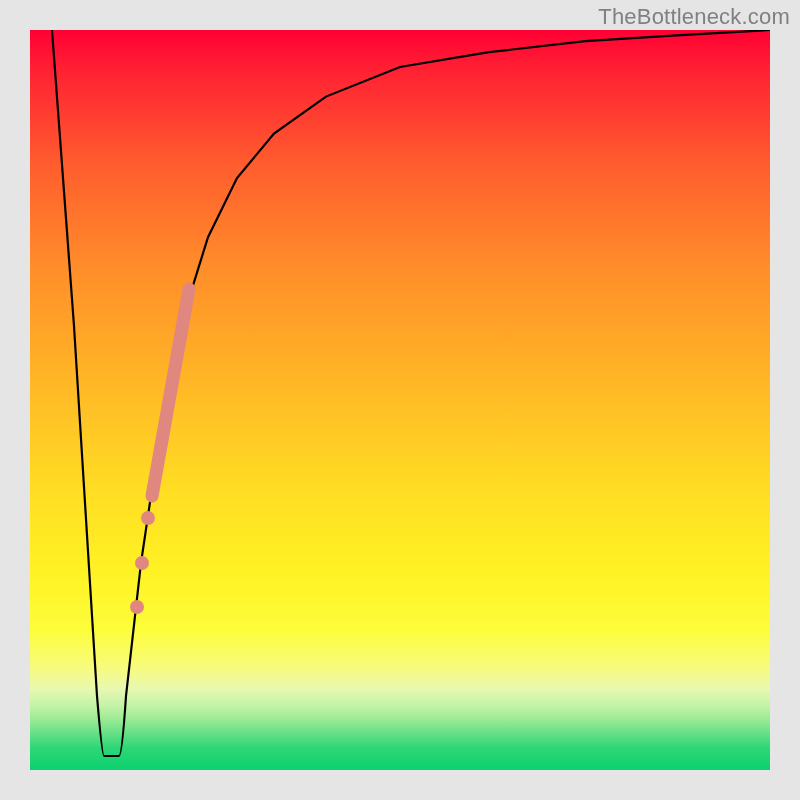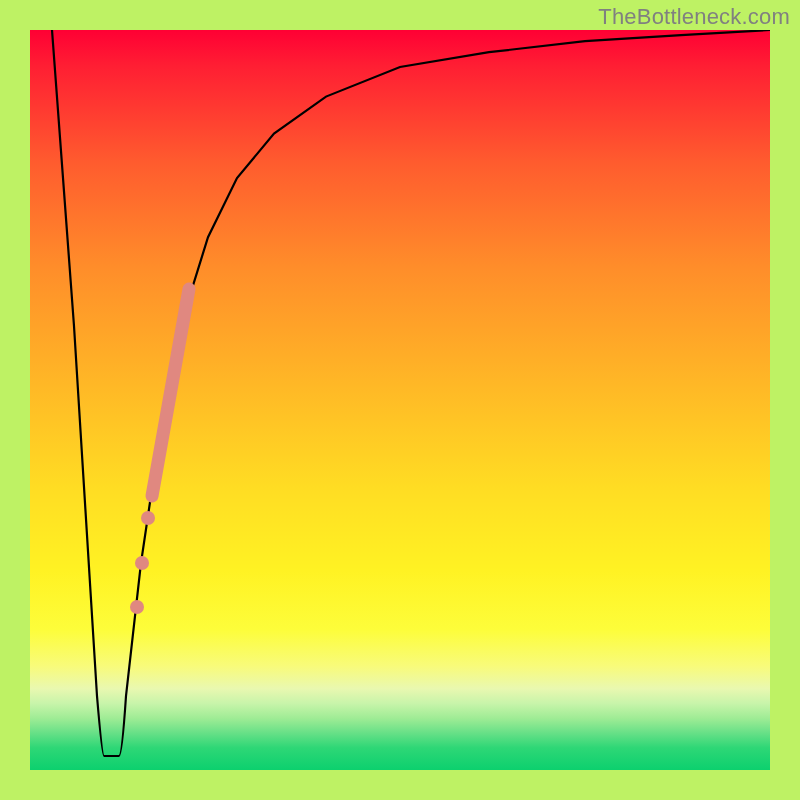--- a/index.html
+++ b/index.html
@@ -8,21 +8,21 @@
     width: 800px;
     height: 800px;
     overflow: hidden;
     background: #000;
     font-family: Arial, Helvetica, sans-serif;
   }
   .frame {
     position: relative;
     width: 800px;
     height: 800px;
-    background: #bef264;
+    background: #e5e5e5;
   }
   .plot-area {
     position: absolute;
     left: 30px;
     top: 30px;
     width: 740px;
     height: 740px;
     
     background: linear-gradient(
       to bottom,

